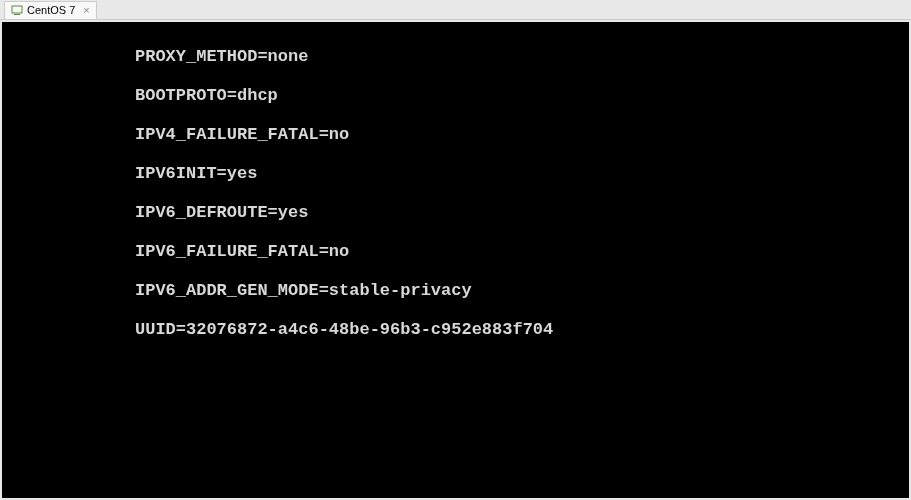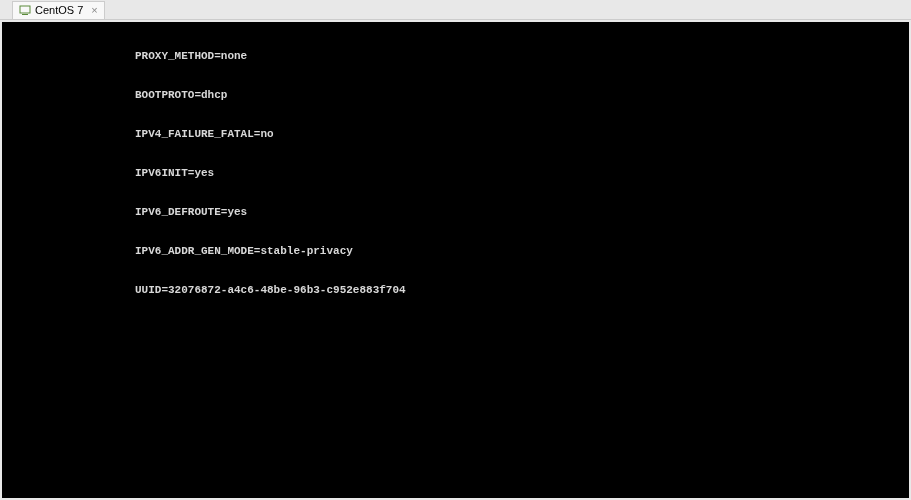--- a/index.html
+++ b/index.html
@@ -9,21 +9,21 @@
       background: #e8e8e8;
       font-family: sans-serif;
       overflow: hidden;
     }
     .tab-bar {
       height: 20px;
       background: #e8e8e8;
       border-bottom: 1px solid #ccc;
       display: flex;
       align-items: center;
-      padding-left: 12px;
+      padding-left: 4px;
     }
     .tab {
       background: #f8f8f8;
       border: 1px solid #ccc;
       border-bottom: none;
       padding: 1px 6px;
       font-size: 11px;
       display: flex;
       align-items: center;
       gap: 4px;
@@ -46,21 +46,21 @@
       background: #e8e8e8;
       padding: 2px;
       height: 480px;
     }
     .terminal {
       background: #000;
       color: #d0d0d0;
       width: 100%;
       height: 100%;
       font-family: "Courier New", monospace;
-      font-size: 11px;
+      font-size: 17px;
       line-height: 13px;
       white-space: pre;
       position: relative;
       padding-top: 2px;
     }
     .line {
       padding-left: 133px;
       font-weight: bold;
       color: #d8d8d8;
     }
@@ -81,20 +81,21 @@
   </div>
 </div>
 
 <div class="terminal-wrap">
   <div class="terminal">
     <div class="line">PROXY_METHOD=none</div>
     <div class="line">BOOTPROTO=dhcp</div>
     <div class="line">IPV4_FAILURE_FATAL=no</div>
     <div class="line">IPV6INIT=yes</div>
     <div class="line">IPV6_DEFROUTE=yes</div>
+    <div class="line">IPV6_FAILURE_FATAL=no</div>
     <div class="line">IPV6_ADDR_GEN_MODE=stable-privacy</div>
     <div class="line">UUID=32076872-a4c6-48be-96b3-c952e883f704</div>
     
     
     
     
     
   </div>
 </div>
 

